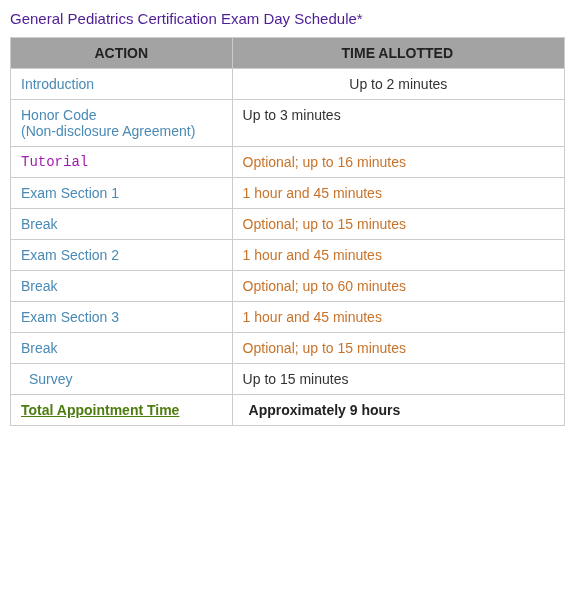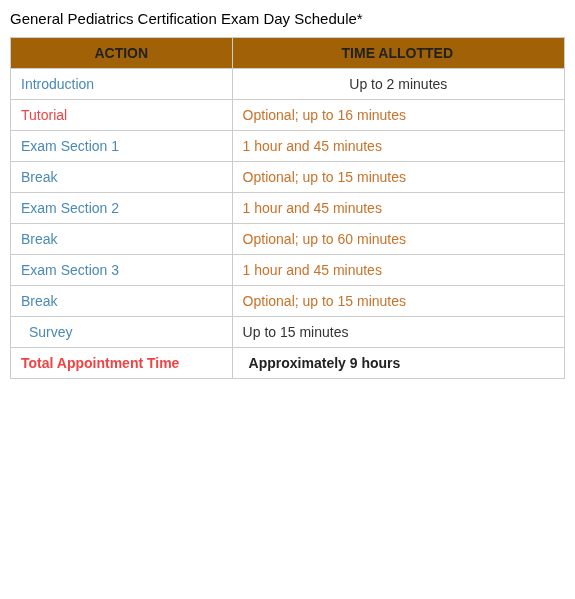--- a/index.html
+++ b/index.html
@@ -13,37 +13,37 @@
       font-size: 14px;
       background: #fff;
       padding: 10px;
       width: 575px;
     }
 
     .page-title {
       font-size: 15px;
       font-weight: normal;
       margin-bottom: 10px;
-      color: #000000;
+      color: #4c1d95;
     }
 
     table {
       width: 100%;
       border-collapse: collapse;
       border: 1px solid #ccc;
     }
 
     th, td {
       border: 1px solid #ccc;
       padding: 7px 10px;
       vertical-align: top;
     }
 
     thead th {
-      background-color: #a16207;
+      background-color: #a3a3a3;
       font-weight: bold;
       color: #222;
       font-size: 14px;
     }
 
     tbody tr td {
       color: #333;
     }
 
     .action-col {
@@ -71,21 +71,25 @@
       <th class="action-col">ACTION</th>
       <th class="time-col">TIME ALLOTTED</th>
     </tr>
   </thead>
   <tbody id="table-body">
       <tr>
         <td style="color: rgb(74, 138, 181);">Introduction</td>
         <td style="color: rgb(51, 51, 51); text-align: center;">Up to 2 minutes</td>
       </tr>
       <tr>
-        <td style="color: #ef4444;">Tutorial</td>
+        <td style="color: rgb(74, 138, 181);">Honor Code <br>(Non-disclosure Agreement)</td>
+        <td style="color: rgb(51, 51, 51);">Up to 3 minutes</td>
+      </tr>
+      <tr>
+        <td style="color: #a21caf; font-family: Liberation Mono, monospace;">Tutorial</td>
         <td style="color: rgb(200, 115, 42);">Optional; up to 16 minutes</td>
       </tr>
       <tr>
         <td style="color: rgb(74, 138, 181);">Exam Section 1</td>
         <td style="color: rgb(200, 115, 42);">1 hour and 45 minutes</td>
       </tr>
       <tr>
         <td style="color: rgb(74, 138, 181);">Break</td>
         <td style="color: rgb(200, 115, 42);">Optional; up to 15 minutes</td>
       </tr>
@@ -103,17 +107,17 @@
       </tr>
       <tr>
         <td style="color: rgb(74, 138, 181);">Break</td>
         <td style="color: rgb(200, 115, 42);">Optional; up to 15 minutes</td>
       </tr>
       <tr>
         <td style="color: rgb(74, 138, 181); padding-left: 18px;">Survey</td>
         <td style="color: rgb(51, 51, 51);">Up to 15 minutes</td>
       </tr>
       <tr class="total-row">
-        <td style="font-weight: bold; color: #ef4444;">Total Appointment Time</td>
+        <td style="font-weight: bold; color: #4d7c0f; text-decoration: underline;">Total Appointment Time</td>
         <td style="font-weight: bold; color: rgb(34, 34, 34); padding-left: 16px;">Approximately 9 hours</td>
       </tr>
     </tbody>
 </table>
 
 </body></html>

